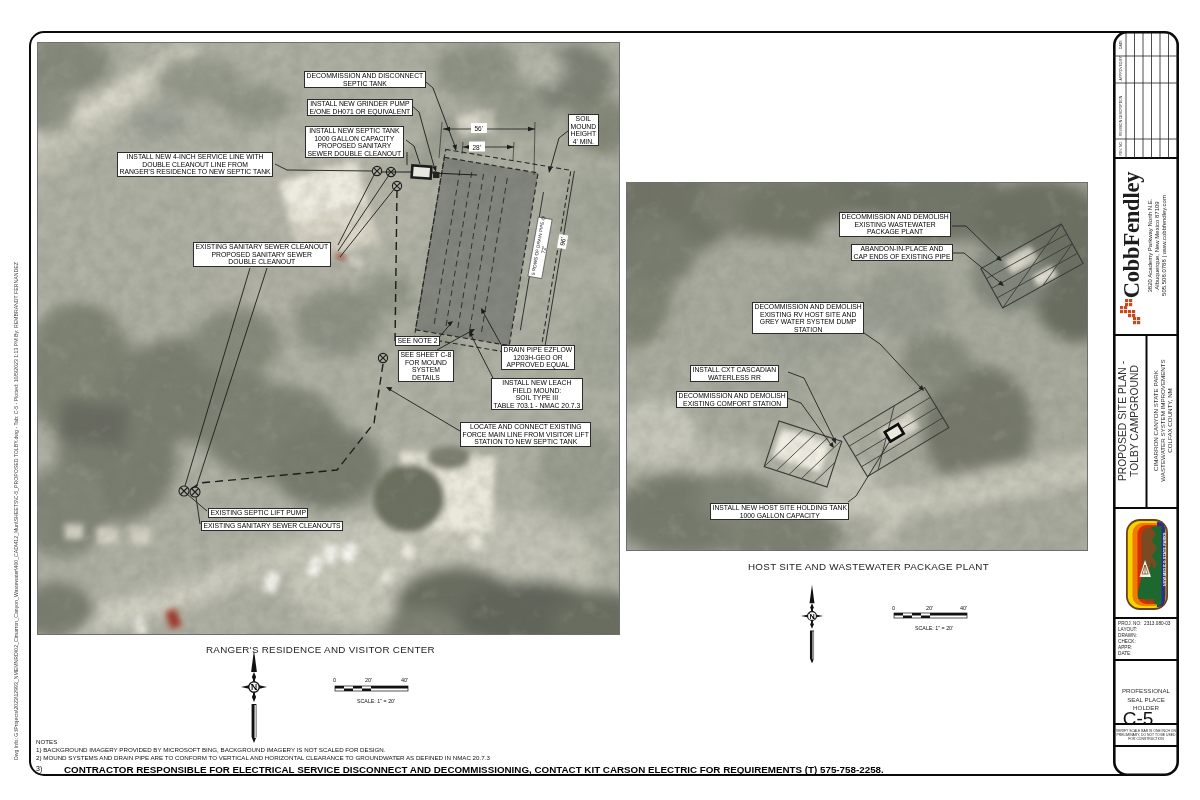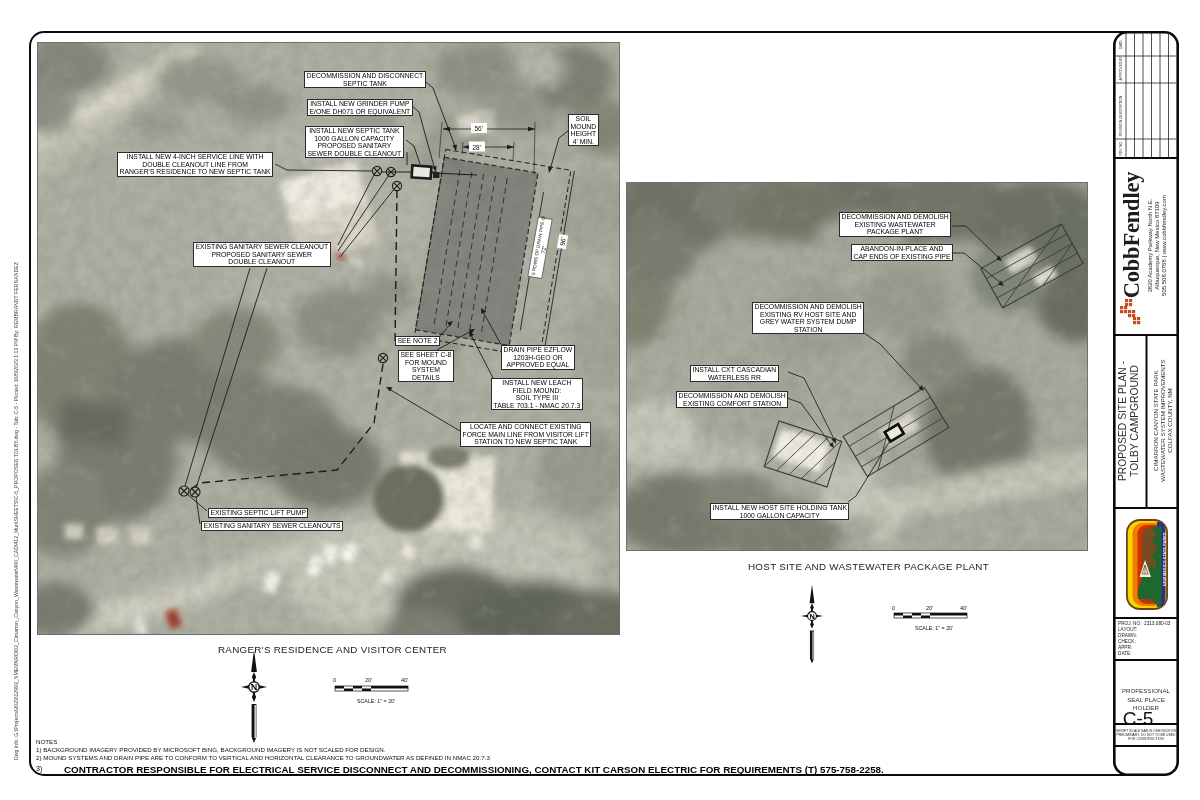--- a/index.html
+++ b/index.html
@@ -285,21 +285,21 @@
 
 <div class="lb" style="left:454px;top:336px;">INSTALL NEW LEACH<br>FIELD MOUND:<br>SOIL TYPE III<br>TABLE 703.1 - NMAC 20.7.3</div>
 
 <div class="lb" style="left:423px;top:380px;">LOCATE AND CONNECT EXISTING<br>FORCE MAIN LINE FROM VISITOR LIFT<br>STATION TO NEW SEPTIC TANK</div>
 
 <div class="lb" style="left:171px;top:466px;">EXISTING SEPTIC LIFT PUMP</div>
 
 <div class="lb" style="left:164px;top:479px;">EXISTING SANITARY SEWER CLEANOUTS</div>
 </div>
 
-<div class="cap" style="left:218px;top:644px;">RANGER'S RESIDENCE AND VISITOR CENTER</div>
+<div class="cap" style="left:206px;top:644px;">RANGER'S RESIDENCE AND VISITOR CENTER</div>
 
 <div id="p2" class="abs" style="left:626px;top:182px;width:462px;height:369px;">
 <svg width="462" height="369" viewBox="0 0 462 369">
 <defs>
 <filter id="bl3" x="-20%" y="-20%" width="140%" height="140%">
           <feGaussianBlur stdDeviation="7"></feGaussianBlur>
         </filter>
 <filter id="bl4" x="-40%" y="-40%" width="180%" height="180%">
           <feGaussianBlur stdDeviation="2.5"></feGaussianBlur>
         </filter>

